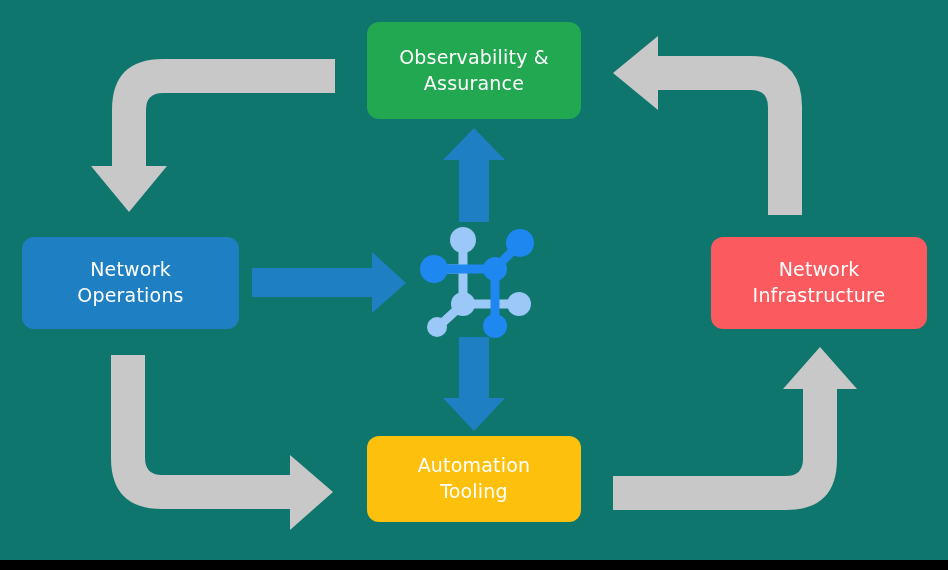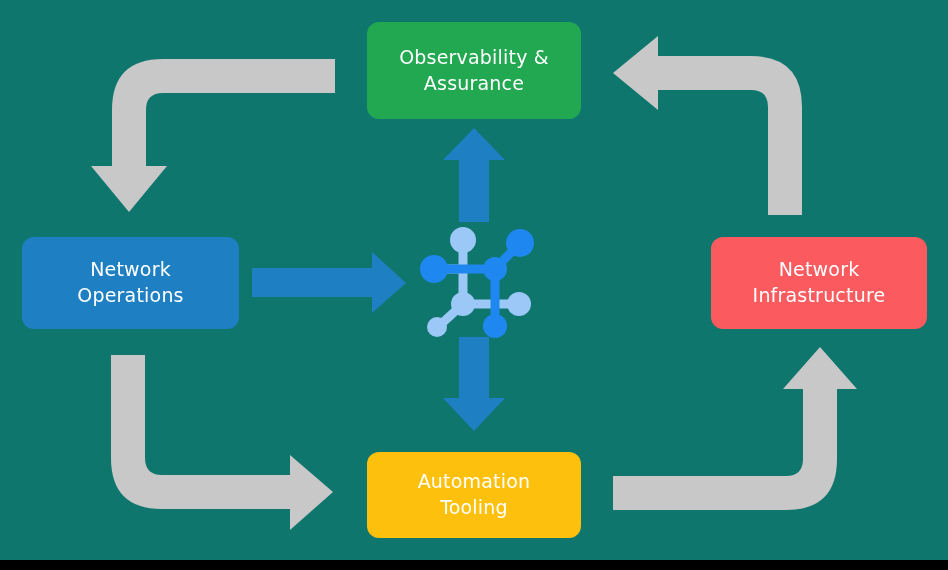--- a/index.html
+++ b/index.html
@@ -39,21 +39,21 @@
   }
   #box-network-operations {
     left: 22px; top: 237px; width: 217px; height: 92px;
     background: #1E80C3;
   }
   #box-network-infrastructure {
     left: 711px; top: 237px; width: 216px; height: 92px;
     background: #FB5A5E;
   }
   #box-automation-tooling {
-    left: 367px; top: 452px; width: 214px; height: 86px;
+    left: 367px; top: 436px; width: 214px; height: 86px;
     background: #FDC00D;
   }
   .svg-layer {
     position: absolute;
     left: 0; top: 0;
     width: 948px;
     height: 570px;
     pointer-events: none;
   }
   .svg-layer * { pointer-events: auto; }

